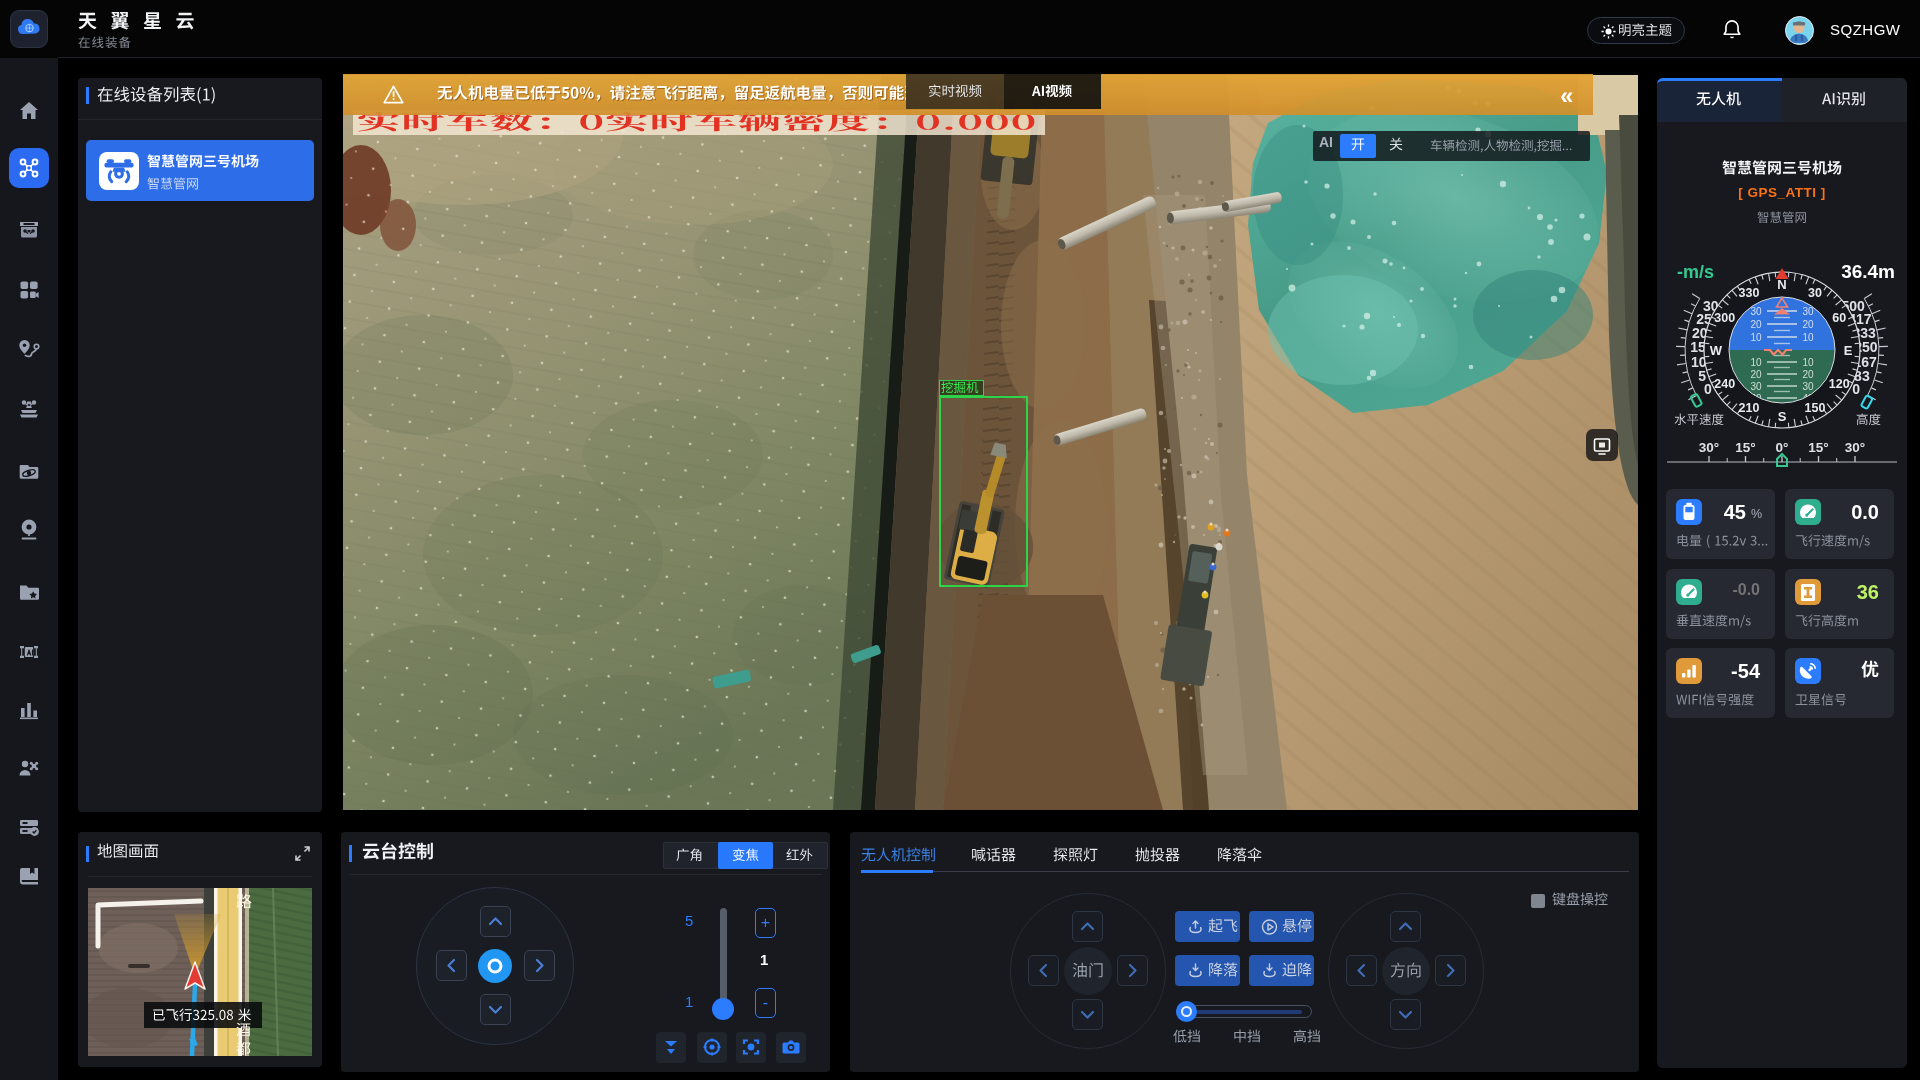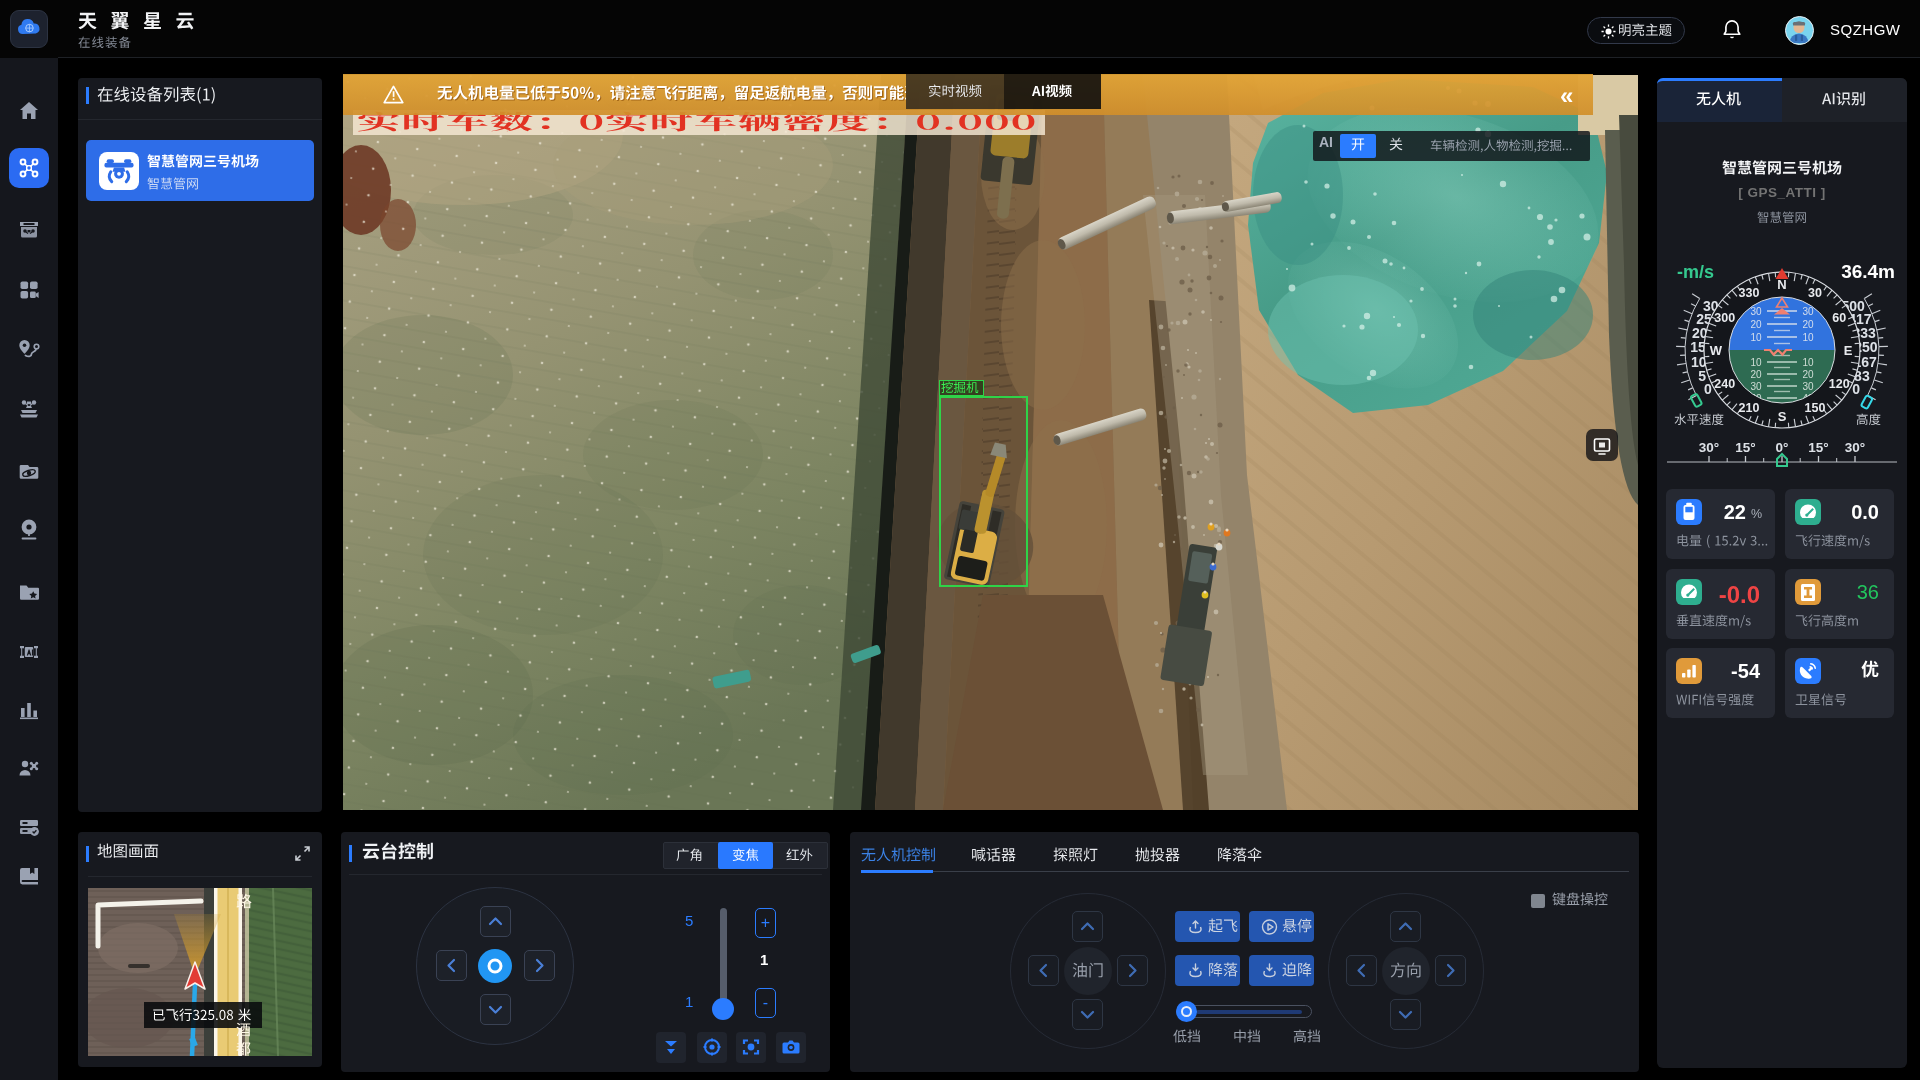--- a/index.html
+++ b/index.html
@@ -280,21 +280,21 @@
         <path transform="translate(15.0,0) scale(0.015000,-0.015000)" d="M269 160V53C269 -45 304 -75 442 -75C470 -75 602 -75 631 -75C735 -75 768 -45 782 71C750 77 703 93 678 110C673 34 665 23 621 23C588 23 478 23 454 23C397 23 388 27 388 54V160ZM768 138C805 74 843 -11 855 -65L974 -32C959 24 918 106 879 167ZM137 158C119 100 87 34 51 -9L155 -68C191 -19 219 54 240 114ZM172 371V302H741V264H130V189H483L431 145C475 118 527 76 550 47L626 113C605 137 568 166 532 189H859V481H136V406H741V371ZM59 604V534H220V494H330V534H474V604H330V637H452V706H330V737H464V808H330V849H220V808H73V737H220V706H97V637H220V604ZM650 849V808H510V737H650V706H530V637H650V604H501V534H650V494H762V534H934V604H762V637H898V706H762V737H915V808H762V849Z"></path>
         <path transform="translate(30.0,0) scale(0.015000,-0.015000)" d="M194 439V-91H316V-64H741V-90H860V169H316V215H807V439ZM741 25H316V81H741ZM421 627C430 610 440 590 448 571H74V395H189V481H810V395H932V571H569C559 596 543 625 528 648ZM316 353H690V300H316ZM161 857C134 774 85 687 28 633C57 620 108 595 132 579C161 610 190 651 215 696H251C276 659 301 616 311 587L413 624C404 643 389 670 371 696H495V778H256C264 797 271 816 278 835ZM591 857C572 786 536 714 490 668C517 656 567 631 589 615C609 638 629 665 646 696H685C716 659 747 614 759 584L858 629C849 648 832 672 813 696H952V778H686C694 797 700 817 706 836Z"></path>
         <path transform="translate(45.0,0) scale(0.015000,-0.015000)" d="M319 341C290 252 250 174 197 115V488C237 443 279 392 319 341ZM77 794V-88H197V79C222 63 253 41 267 29C319 87 361 159 395 242C417 211 437 183 452 158L524 242C501 276 470 318 434 362C457 443 473 531 485 626L379 638C372 577 363 518 351 463C319 500 286 537 255 570L197 508V681H805V57C805 38 797 31 777 30C756 30 682 29 619 34C637 2 658 -54 664 -87C760 -88 823 -85 867 -65C910 -46 925 -12 925 55V794ZM470 499C512 453 556 400 595 346C561 238 511 148 442 84C468 70 515 36 535 20C590 78 634 152 668 238C692 200 711 164 725 133L804 209C783 254 750 308 710 363C732 443 748 531 760 625L653 636C647 578 638 523 627 470C600 504 571 536 542 565Z"></path>
         <path transform="translate(60.0,0) scale(0.015000,-0.015000)" d="M119 754V631H882V754ZM188 432V310H802V432ZM63 93V-29H935V93Z"></path>
         <path transform="translate(75.0,0) scale(0.015000,-0.015000)" d="M292 710H700V617H292ZM172 815V513H828V815ZM53 450V342H241C221 276 197 207 176 158H689C676 86 661 46 642 32C629 24 616 23 594 23C563 23 489 24 422 30C444 -2 462 -50 464 -84C533 -88 599 -87 637 -85C684 -82 717 -75 747 -47C783 -13 807 62 827 217C830 233 833 267 833 267H352L376 342H943V450Z"></path>
         <path transform="translate(90.0,0) scale(0.015000,-0.015000)" d="M488 792V468C488 317 476 121 343 -11C370 -26 417 -66 436 -88C581 57 604 298 604 468V679H729V78C729 -8 737 -32 756 -52C773 -70 802 -79 826 -79C842 -79 865 -79 882 -79C905 -79 928 -74 944 -61C961 -48 971 -29 977 1C983 30 987 101 988 155C959 165 925 184 902 203C902 143 900 95 899 73C897 51 896 42 892 37C889 33 884 31 879 31C874 31 867 31 862 31C858 31 854 33 851 37C848 41 848 55 848 82V792ZM193 850V643H45V530H178C146 409 86 275 20 195C39 165 66 116 77 83C121 139 161 221 193 311V-89H308V330C337 285 366 237 382 205L450 302C430 328 342 434 308 470V530H438V643H308V850Z"></path>
         <path transform="translate(105.0,0) scale(0.015000,-0.015000)" d="M421 409C430 418 471 424 511 424H520C488 337 435 262 366 209L354 263L261 230V497H360V611H261V836H149V611H40V497H149V190C103 175 61 161 26 151L65 28C157 64 272 110 378 154L374 170C395 156 417 139 429 128C517 195 591 298 632 424H689C636 231 538 75 391 -17C417 -32 463 -64 482 -82C630 27 738 201 799 424H833C818 169 799 65 776 40C766 27 756 23 740 23C722 23 687 24 648 28C667 -3 680 -51 681 -85C728 -86 771 -85 799 -80C832 -76 857 -65 880 -34C916 10 936 140 956 485C958 499 959 536 959 536H612C699 594 792 666 879 746L794 814L768 804H374V691H640C571 633 503 588 477 571C439 546 402 525 372 520C388 491 413 434 421 409Z"></path>
       </g>
     </g>
   </svg>
-<div class="abs" style="left:1782px;top:185px;transform:translateX(-50%);font-size:13.5px;font-weight:bold;color:#737373;letter-spacing:0.5px">[ GPS_ATTI ]</div>
+<div class="abs" style="left:1782px;top:185px;transform:translateX(-50%);font-size:13.5px;font-weight:bold;color:#f97316;letter-spacing:0.5px">[ GPS_ATTI ]</div>
 <svg style="position:absolute;left:1757px;top:211px;overflow:visible" width="50" height="16">
     <g transform="translate(0,11.0)">
       <g fill="#8d939e">
         <path transform="translate(0.0,0) scale(0.012500,-0.012500)" d="M615 691H823V478H615ZM545 759V410H896V759ZM269 118H735V19H269ZM269 177V271H735V177ZM195 333V-80H269V-43H735V-78H811V333ZM162 843C140 768 100 693 50 642C67 634 96 616 110 605C132 630 153 661 173 696H258V637L256 601H50V539H243C221 478 168 412 40 362C57 349 79 326 89 310C194 357 254 414 288 472C338 438 413 384 443 360L495 411C466 431 352 501 311 523L316 539H503V601H328L329 637V696H477V757H204C214 780 223 805 231 829Z"></path>
         <path transform="translate(12.5,0) scale(0.012500,-0.012500)" d="M280 156V26C280 -48 310 -67 422 -67C445 -67 616 -67 641 -67C728 -67 751 -41 761 68C740 72 711 82 695 93C690 9 682 -3 635 -3C596 -3 453 -3 425 -3C364 -3 355 1 355 27V156ZM429 156C478 126 535 81 561 48L609 91C581 124 523 167 474 195ZM774 137C815 79 860 -1 877 -51L949 -27C931 23 885 100 842 157ZM155 148C137 94 105 25 69 -17L134 -54C170 -8 199 66 219 122ZM177 363V313H767V251H139V199H840V473H145V421H767V363ZM67 591V542H239V488H308V542H464V591H308V640H437V689H308V738H450V788H308V840H239V788H79V738H239V689H100V640H239V591ZM673 840V788H513V738H673V689H535V640H673V589H502V540H673V488H743V540H928V589H743V640H894V689H743V738H910V788H743V840Z"></path>
         <path transform="translate(25.0,0) scale(0.012500,-0.012500)" d="M211 438V-81H287V-47H771V-79H845V168H287V237H792V438ZM771 12H287V109H771ZM440 623C451 603 462 580 471 559H101V394H174V500H839V394H915V559H548C539 584 522 614 507 637ZM287 380H719V294H287ZM167 844C142 757 98 672 43 616C62 607 93 590 108 580C137 613 164 656 189 703H258C280 666 302 621 311 592L375 614C367 638 350 672 331 703H484V758H214C224 782 233 806 240 830ZM590 842C572 769 537 699 492 651C510 642 541 626 554 616C575 640 595 669 612 702H683C713 665 742 618 755 589L816 616C805 640 784 672 761 702H940V758H638C648 781 656 805 663 829Z"></path>
         <path transform="translate(37.5,0) scale(0.012500,-0.012500)" d="M194 536C239 481 288 416 333 352C295 245 242 155 172 88C188 79 218 57 230 46C291 110 340 191 379 285C411 238 438 194 457 157L506 206C482 249 447 303 407 360C435 443 456 534 472 632L403 640C392 565 377 494 358 428C319 480 279 532 240 578ZM483 535C529 480 577 415 620 350C580 240 526 148 452 80C469 71 498 49 511 38C575 103 625 184 664 280C699 224 728 171 747 127L799 171C776 224 738 290 693 358C720 440 740 531 755 630L687 638C676 564 662 494 644 428C608 479 570 529 532 574ZM88 780V-78H164V708H840V20C840 2 833 -3 814 -4C795 -5 729 -6 663 -3C674 -23 687 -57 692 -77C782 -78 837 -76 869 -64C902 -52 915 -28 915 20V780Z"></path>
       </g>
     </g>
   </svg>
@@ -494,21 +494,21 @@
     </g>
   </svg>
 <div class="abs" style="left:1666px;top:489px;width:109px;height:70px;background:#262932;border-radius:6px"></div>
 <div class="abs" style="left:1676px;top:499px;width:26px;height:26px;background:#2b7cff;border-radius:6px"><svg width="26" height="26" viewBox="0 0 26 26">
       <g fill="#fff">
         <rect x="7.5" y="6" width="11" height="15" rx="2"></rect>
         <rect x="10.2" y="3.8" width="5.6" height="2.6" rx="1"></rect>
       </g>
       <rect x="9.3" y="7.8" width="7.4" height="5.5" fill="#2b7cff"></rect>
     </svg></div>
-<div class="abs" style="left:1746px;top:501px;transform:translateX(-100%);font-size:20px;font-weight:bold;color:#fff">22</div>
+<div class="abs" style="left:1746px;top:501px;transform:translateX(-100%);font-size:20px;font-weight:bold;color:#fff">45</div>
 <div class="abs" style="left:1751px;top:507px;font-size:12.5px;color:#aab0ba">%</div>
 <svg style="position:absolute;left:1676px;top:534px;overflow:visible" width="92" height="16">
     <g transform="translate(0,11.4)">
       <g fill="#8d939e">
         <path transform="translate(0.0,0) scale(0.013000,-0.013000)" d="M452 408V264H204V408ZM531 408H788V264H531ZM452 478H204V621H452ZM531 478V621H788V478ZM126 695V129H204V191H452V85C452 -32 485 -63 597 -63C622 -63 791 -63 818 -63C925 -63 949 -10 962 142C939 148 907 162 887 176C880 46 870 13 814 13C778 13 632 13 602 13C542 13 531 25 531 83V191H865V695H531V838H452V695Z"></path>
         <path transform="translate(13.0,0) scale(0.013000,-0.013000)" d="M250 665H747V610H250ZM250 763H747V709H250ZM177 808V565H822V808ZM52 522V465H949V522ZM230 273H462V215H230ZM535 273H777V215H535ZM230 373H462V317H230ZM535 373H777V317H535ZM47 3V-55H955V3H535V61H873V114H535V169H851V420H159V169H462V114H131V61H462V3Z"></path>
         <path transform="translate(29.9,0) scale(0.013000,-0.013000)" d="M239 -196 295 -171C209 -29 168 141 168 311C168 480 209 649 295 792L239 818C147 668 92 507 92 311C92 114 147 -47 239 -196Z"></path>
         <path transform="translate(38.2,0) scale(0.013000,-0.013000)" d="M88 0H490V76H343V733H273C233 710 186 693 121 681V623H252V76H88Z"></path>
         <path transform="translate(45.4,0) scale(0.013000,-0.013000)" d="M262 -13C385 -13 502 78 502 238C502 400 402 472 281 472C237 472 204 461 171 443L190 655H466V733H110L86 391L135 360C177 388 208 403 257 403C349 403 409 341 409 236C409 129 340 63 253 63C168 63 114 102 73 144L27 84C77 35 147 -13 262 -13Z"></path>
         <path transform="translate(52.6,0) scale(0.013000,-0.013000)" d="M139 -13C175 -13 205 15 205 56C205 98 175 126 139 126C102 126 73 98 73 56C73 15 102 -13 139 -13Z"></path>
@@ -542,42 +542,42 @@
       </g>
     </g>
   </svg>
 <div class="abs" style="left:1666px;top:569px;width:109px;height:70px;background:#262932;border-radius:6px"></div>
 <div class="abs" style="left:1676px;top:579px;width:26px;height:26px;background:#2eae8f;border-radius:6px"><svg width="26" height="26" viewBox="0 0 26 26">
       <g fill="#fff">
         <path d="M13 5.5 a8 8 0 0 1 8 8 a8 8 0 0 1 -2.3 5.6 l-11.4 0 A8 8 0 0 1 5 13.5 a8 8 0 0 1 8 -8z"></path>
         <path d="M12 14.5 l5.5 -5.5 1.4 1.4 -5.5 5.5 a1.6 1.6 0 1 1 -1.4 -1.4z" fill="#2eaf92"></path>
       </g>
     </svg></div>
-<div class="abs" style="left:1760px;top:581px;transform:translateX(-100%);font-size:24px;font-weight:bold;color:#ef4444">-0.0</div>
+<div class="abs" style="left:1760px;top:581px;transform:translateX(-100%);font-size:16px;font-weight:bold;color:#737373">-0.0</div>
 <svg style="position:absolute;left:1676px;top:614px;overflow:visible" width="75" height="16">
     <g transform="translate(0,11.4)">
       <g fill="#8d939e">
         <path transform="translate(0.0,0) scale(0.013000,-0.013000)" d="M821 830C656 795 367 775 130 767C137 750 146 720 148 701C247 704 356 709 463 716V611H104V541H225V414H53V343H225V206H97V135H463V17H146V-54H853V17H541V135H907V206H782V343H948V414H782V541H898V611H541V722C660 733 771 746 858 764ZM463 343V206H302V343ZM541 343H703V206H541ZM463 414H302V541H463ZM541 414V541H703V414Z"></path>
         <path transform="translate(13.0,0) scale(0.013000,-0.013000)" d="M189 606V26H46V-43H956V26H818V606H497L514 686H925V753H526L540 833L457 841L448 753H75V686H439L425 606ZM262 399H742V319H262ZM262 457V542H742V457ZM262 261H742V174H262ZM262 26V116H742V26Z"></path>
         <path transform="translate(26.0,0) scale(0.013000,-0.013000)" d="M68 760C124 708 192 634 223 587L283 632C250 679 181 750 125 799ZM266 483H48V413H194V100C148 84 95 42 42 -9L89 -72C142 -10 194 43 231 43C254 43 285 14 327 -11C397 -50 482 -61 600 -61C695 -61 869 -55 941 -50C942 -29 954 5 962 24C865 14 717 7 602 7C494 7 408 13 344 50C309 69 286 87 266 97ZM428 528H587V400H428ZM660 528H827V400H660ZM587 839V736H318V671H587V588H358V340H554C496 255 398 174 306 135C322 121 344 96 355 78C437 121 525 198 587 283V49H660V281C744 220 833 147 880 95L928 145C875 201 773 279 684 340H899V588H660V671H945V736H660V839Z"></path>
         <path transform="translate(39.0,0) scale(0.013000,-0.013000)" d="M386 644V557H225V495H386V329H775V495H937V557H775V644H701V557H458V644ZM701 495V389H458V495ZM757 203C713 151 651 110 579 78C508 111 450 153 408 203ZM239 265V203H369L335 189C376 133 431 86 497 47C403 17 298 -1 192 -10C203 -27 217 -56 222 -74C347 -60 469 -35 576 7C675 -37 792 -65 918 -80C927 -61 946 -31 962 -15C852 -5 749 15 660 46C748 93 821 157 867 243L820 268L807 265ZM473 827C487 801 502 769 513 741H126V468C126 319 119 105 37 -46C56 -52 89 -68 104 -80C188 78 201 309 201 469V670H948V741H598C586 773 566 813 548 845Z"></path>
         <path transform="translate(52.0,0) scale(0.013000,-0.013000)" d="M92 0H184V394C233 450 279 477 320 477C389 477 421 434 421 332V0H512V394C563 450 607 477 649 477C718 477 750 434 750 332V0H841V344C841 482 788 557 677 557C610 557 554 514 497 453C475 517 431 557 347 557C282 557 226 516 178 464H176L167 543H92Z"></path>
         <path transform="translate(64.0,0) scale(0.013000,-0.013000)" d="M11 -179H78L377 794H311Z"></path>
         <path transform="translate(69.1,0) scale(0.013000,-0.013000)" d="M234 -13C362 -13 431 60 431 148C431 251 345 283 266 313C205 336 149 356 149 407C149 450 181 486 250 486C298 486 336 465 373 438L417 495C376 529 316 557 249 557C130 557 62 489 62 403C62 310 144 274 220 246C280 224 344 198 344 143C344 96 309 58 237 58C172 58 124 84 76 123L32 62C83 19 157 -13 234 -13Z"></path>
       </g>
     </g>
   </svg>
 <div class="abs" style="left:1785px;top:569px;width:109px;height:70px;background:#262932;border-radius:6px"></div>
 <div class="abs" style="left:1795px;top:579px;width:26px;height:26px;background:#e09a3a;border-radius:6px"><svg width="26" height="26" viewBox="0 0 26 26">
       <g fill="#fff">
         <rect x="6" y="5" width="14" height="17" rx="1.5"></rect>
         <path d="M9 8 h8 v2.6 h-2.6 v5.8 H17 V19 H9 v-2.6 h2.6 V10.6 H9z" fill="#e09a3a"></path>
       </g>
     </svg></div>
-<div class="abs" style="left:1879px;top:581px;transform:translateX(-100%);font-size:20px;font-weight:normal;color:#22c55e">36</div>
+<div class="abs" style="left:1879px;top:581px;transform:translateX(-100%);font-size:20px;font-weight:bold;color:#bef264">36</div>
 <svg style="position:absolute;left:1795px;top:614px;overflow:visible" width="64" height="16">
     <g transform="translate(0,11.4)">
       <g fill="#8d939e">
         <path transform="translate(0.0,0) scale(0.013000,-0.013000)" d="M863 705C814 645 737 570 667 512C662 594 660 684 659 781H67V703H584C595 238 644 -51 856 -52C927 -51 951 -2 961 156C943 164 920 183 902 200C898 88 888 26 859 25C752 25 699 173 675 410C761 362 854 302 903 258L943 318C892 361 796 420 710 466C784 523 867 600 932 668Z"></path>
         <path transform="translate(13.0,0) scale(0.013000,-0.013000)" d="M435 780V708H927V780ZM267 841C216 768 119 679 35 622C48 608 69 579 79 562C169 626 272 724 339 811ZM391 504V432H728V17C728 1 721 -4 702 -5C684 -6 616 -6 545 -3C556 -25 567 -56 570 -77C668 -77 725 -77 759 -66C792 -53 804 -30 804 16V432H955V504ZM307 626C238 512 128 396 25 322C40 307 67 274 78 259C115 289 154 325 192 364V-83H266V446C308 496 346 548 378 600Z"></path>
         <path transform="translate(26.0,0) scale(0.013000,-0.013000)" d="M286 559H719V468H286ZM211 614V413H797V614ZM441 826 470 736H59V670H937V736H553C542 768 527 810 513 843ZM96 357V-79H168V294H830V-1C830 -12 825 -16 813 -16C801 -16 754 -17 711 -15C720 -31 731 -54 735 -72C799 -72 842 -72 869 -63C896 -53 905 -37 905 0V357ZM281 235V-21H352V29H706V235ZM352 179H638V85H352Z"></path>
         <path transform="translate(39.0,0) scale(0.013000,-0.013000)" d="M386 644V557H225V495H386V329H775V495H937V557H775V644H701V557H458V644ZM701 495V389H458V495ZM757 203C713 151 651 110 579 78C508 111 450 153 408 203ZM239 265V203H369L335 189C376 133 431 86 497 47C403 17 298 -1 192 -10C203 -27 217 -56 222 -74C347 -60 469 -35 576 7C675 -37 792 -65 918 -80C927 -61 946 -31 962 -15C852 -5 749 15 660 46C748 93 821 157 867 243L820 268L807 265ZM473 827C487 801 502 769 513 741H126V468C126 319 119 105 37 -46C56 -52 89 -68 104 -80C188 78 201 309 201 469V670H948V741H598C586 773 566 813 548 845Z"></path>
         <path transform="translate(52.0,0) scale(0.013000,-0.013000)" d="M92 0H184V394C233 450 279 477 320 477C389 477 421 434 421 332V0H512V394C563 450 607 477 649 477C718 477 750 434 750 332V0H841V344C841 482 788 557 677 557C610 557 554 514 497 453C475 517 431 557 347 557C282 557 226 516 178 464H176L167 543H92Z"></path>
       </g>
     </g>

